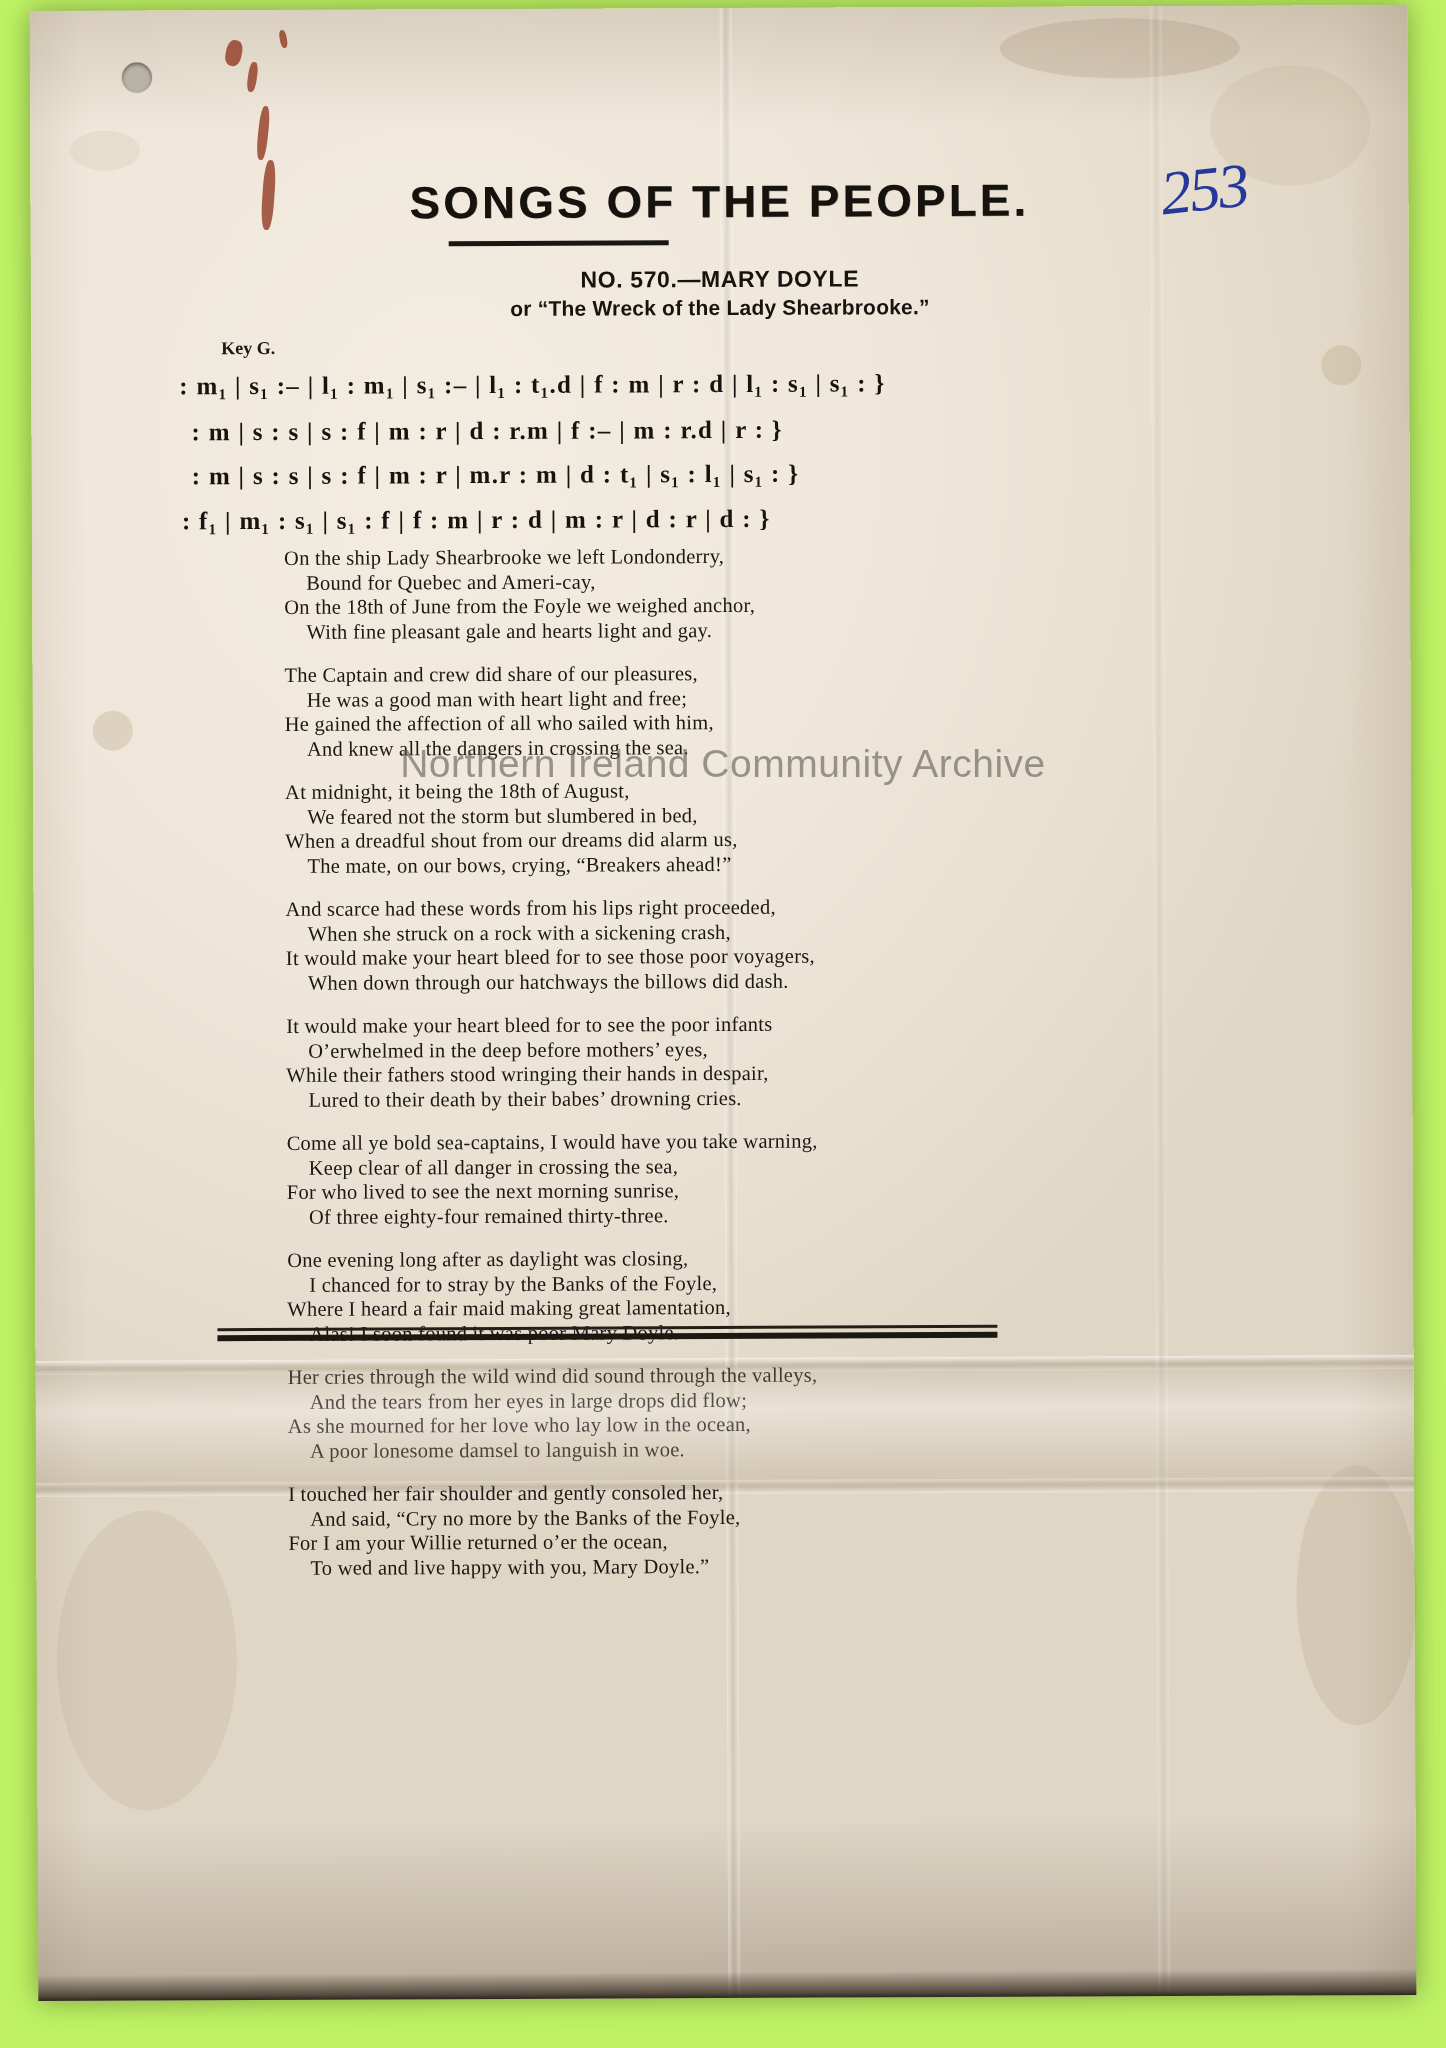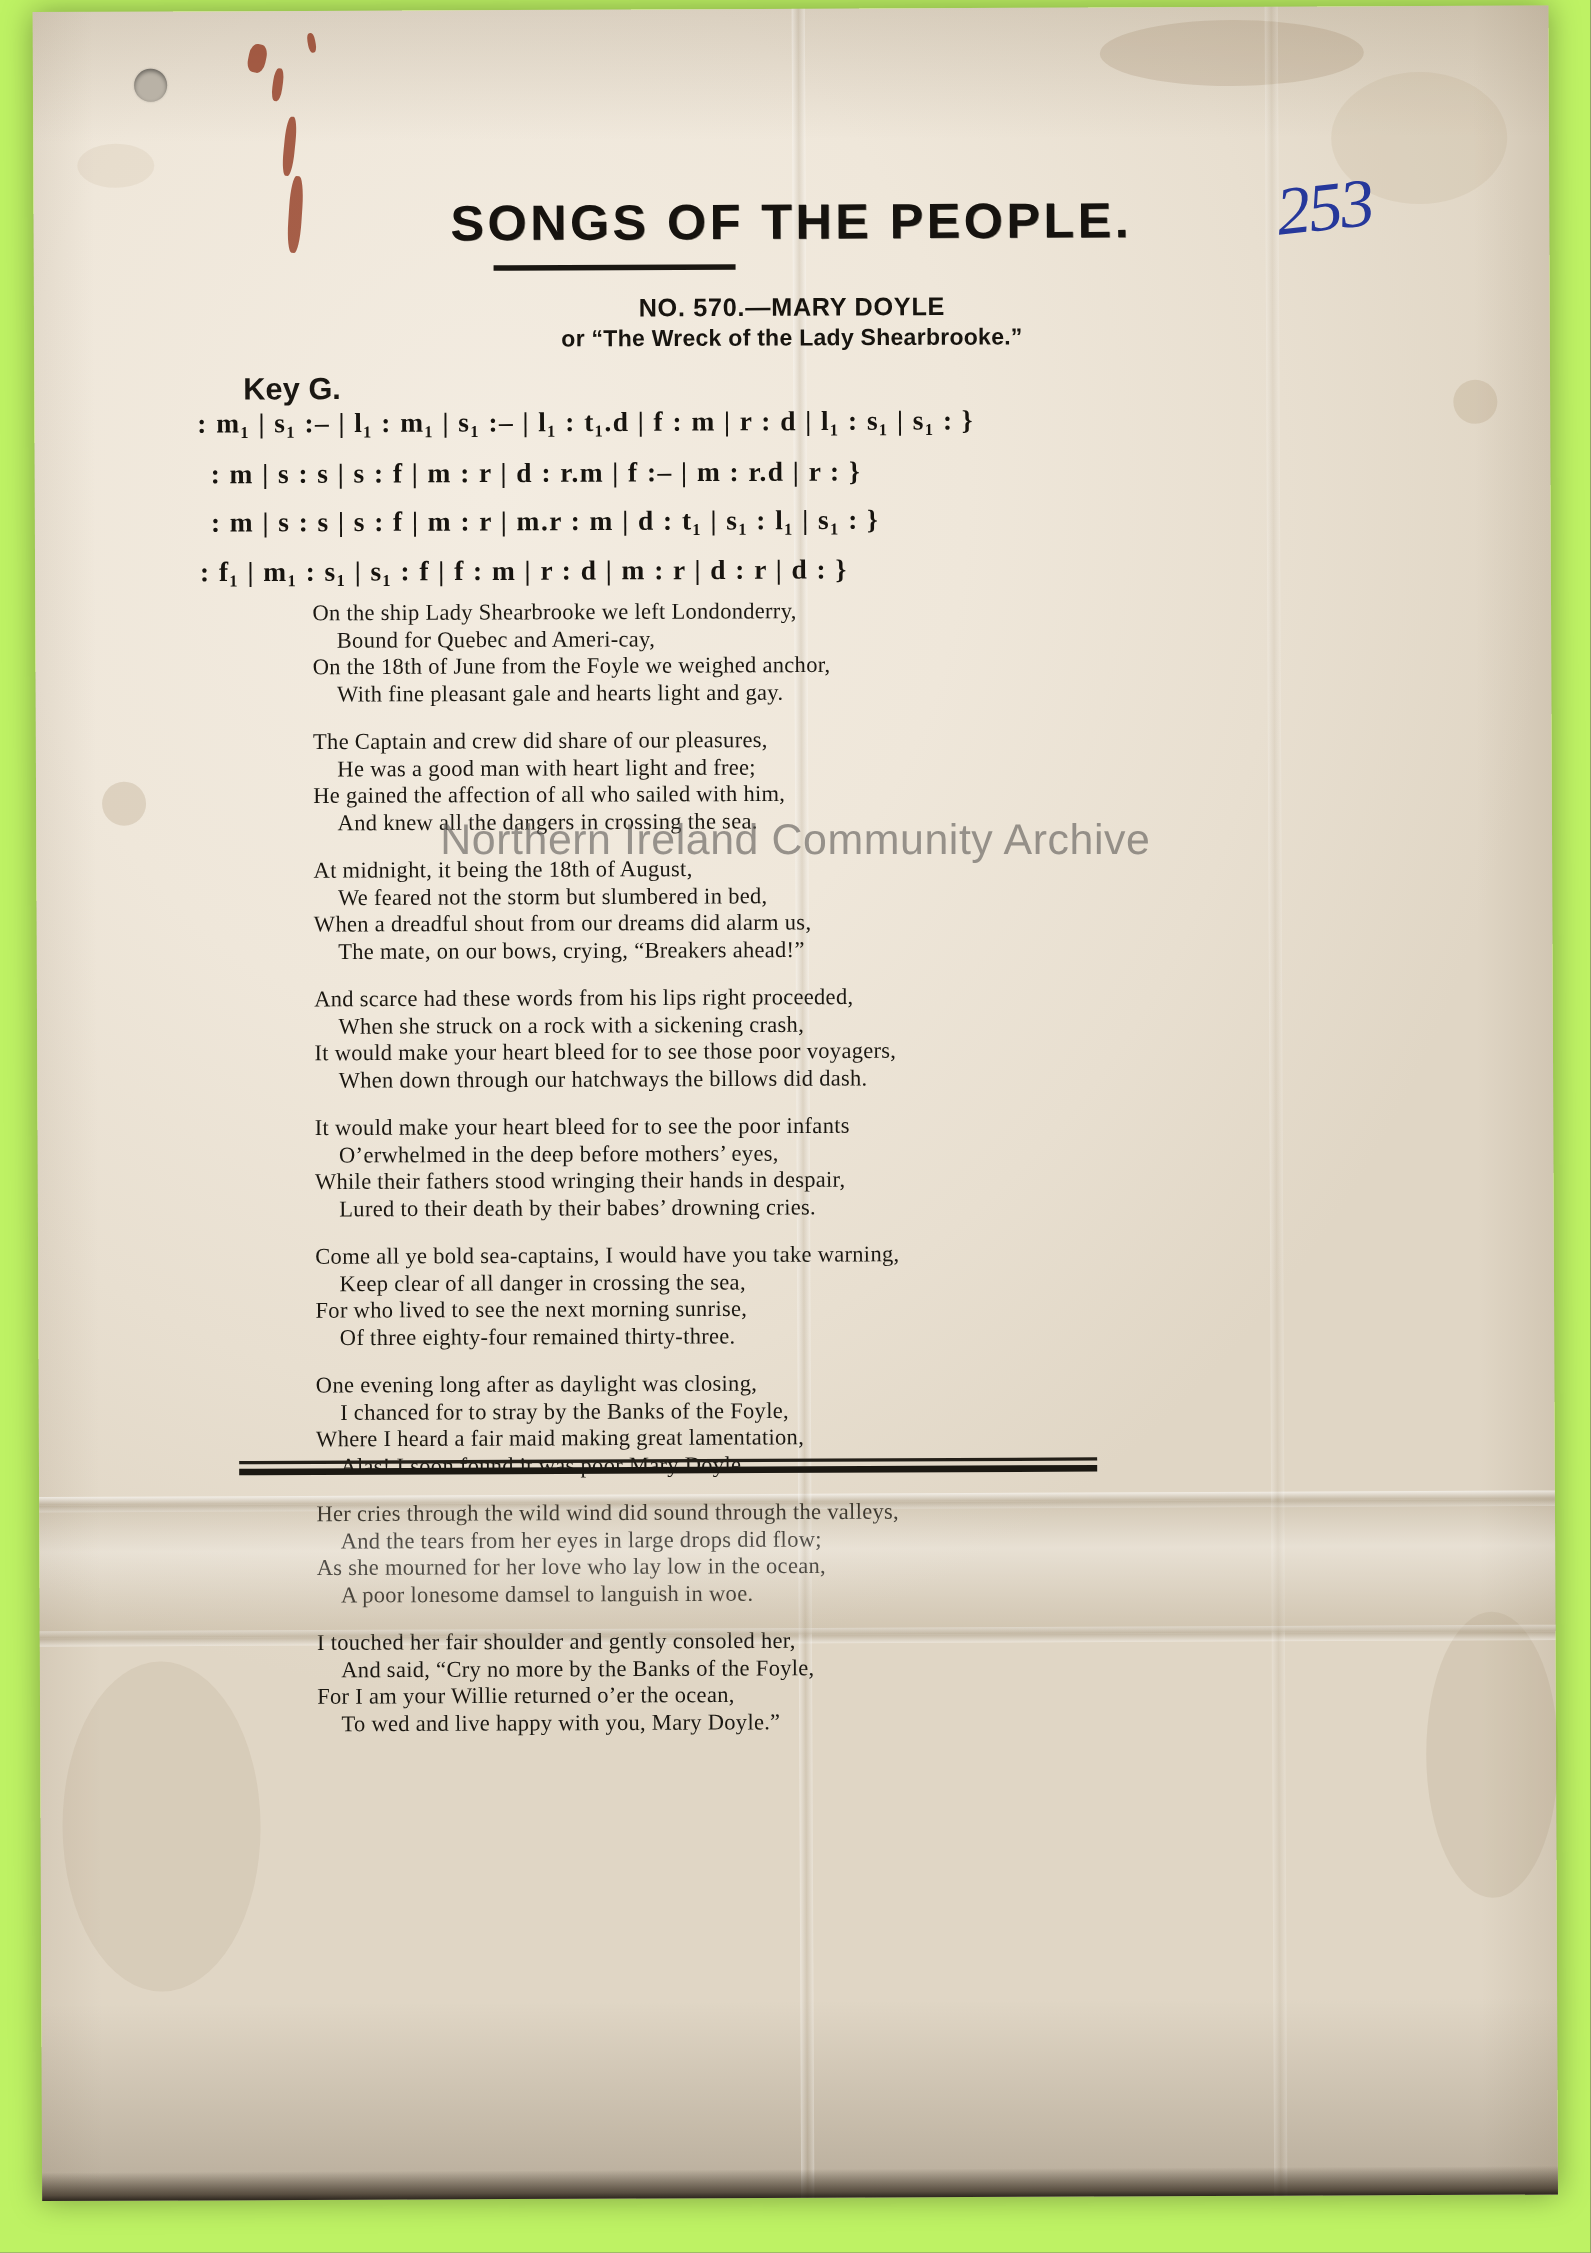--- a/index.html
+++ b/index.html
@@ -129,23 +129,23 @@
     font-size: 62px;
     color: #26389b;
     transform: rotate(-6deg);
     font-style: italic;
     letter-spacing: -2px;
   }
   #key-line {
     position: absolute;
     left: 190px;
     top: 328px;
-    font-family: Liberation Sans, sans-serif;
-    font-weight: bold;
-    font-size: 28px;
+    font-family: Liberation Serif, serif;
+    font-weight: bold;
+    font-size: 18px;
     color: #1b1813;
   }
   .tonic-line {
     position: absolute;
     left: 148px;
     width: 1100px;
     font-family: "Liberation Serif", serif;
     font-weight: bold;
     font-size: 25px;
     letter-spacing: 1.3px;

